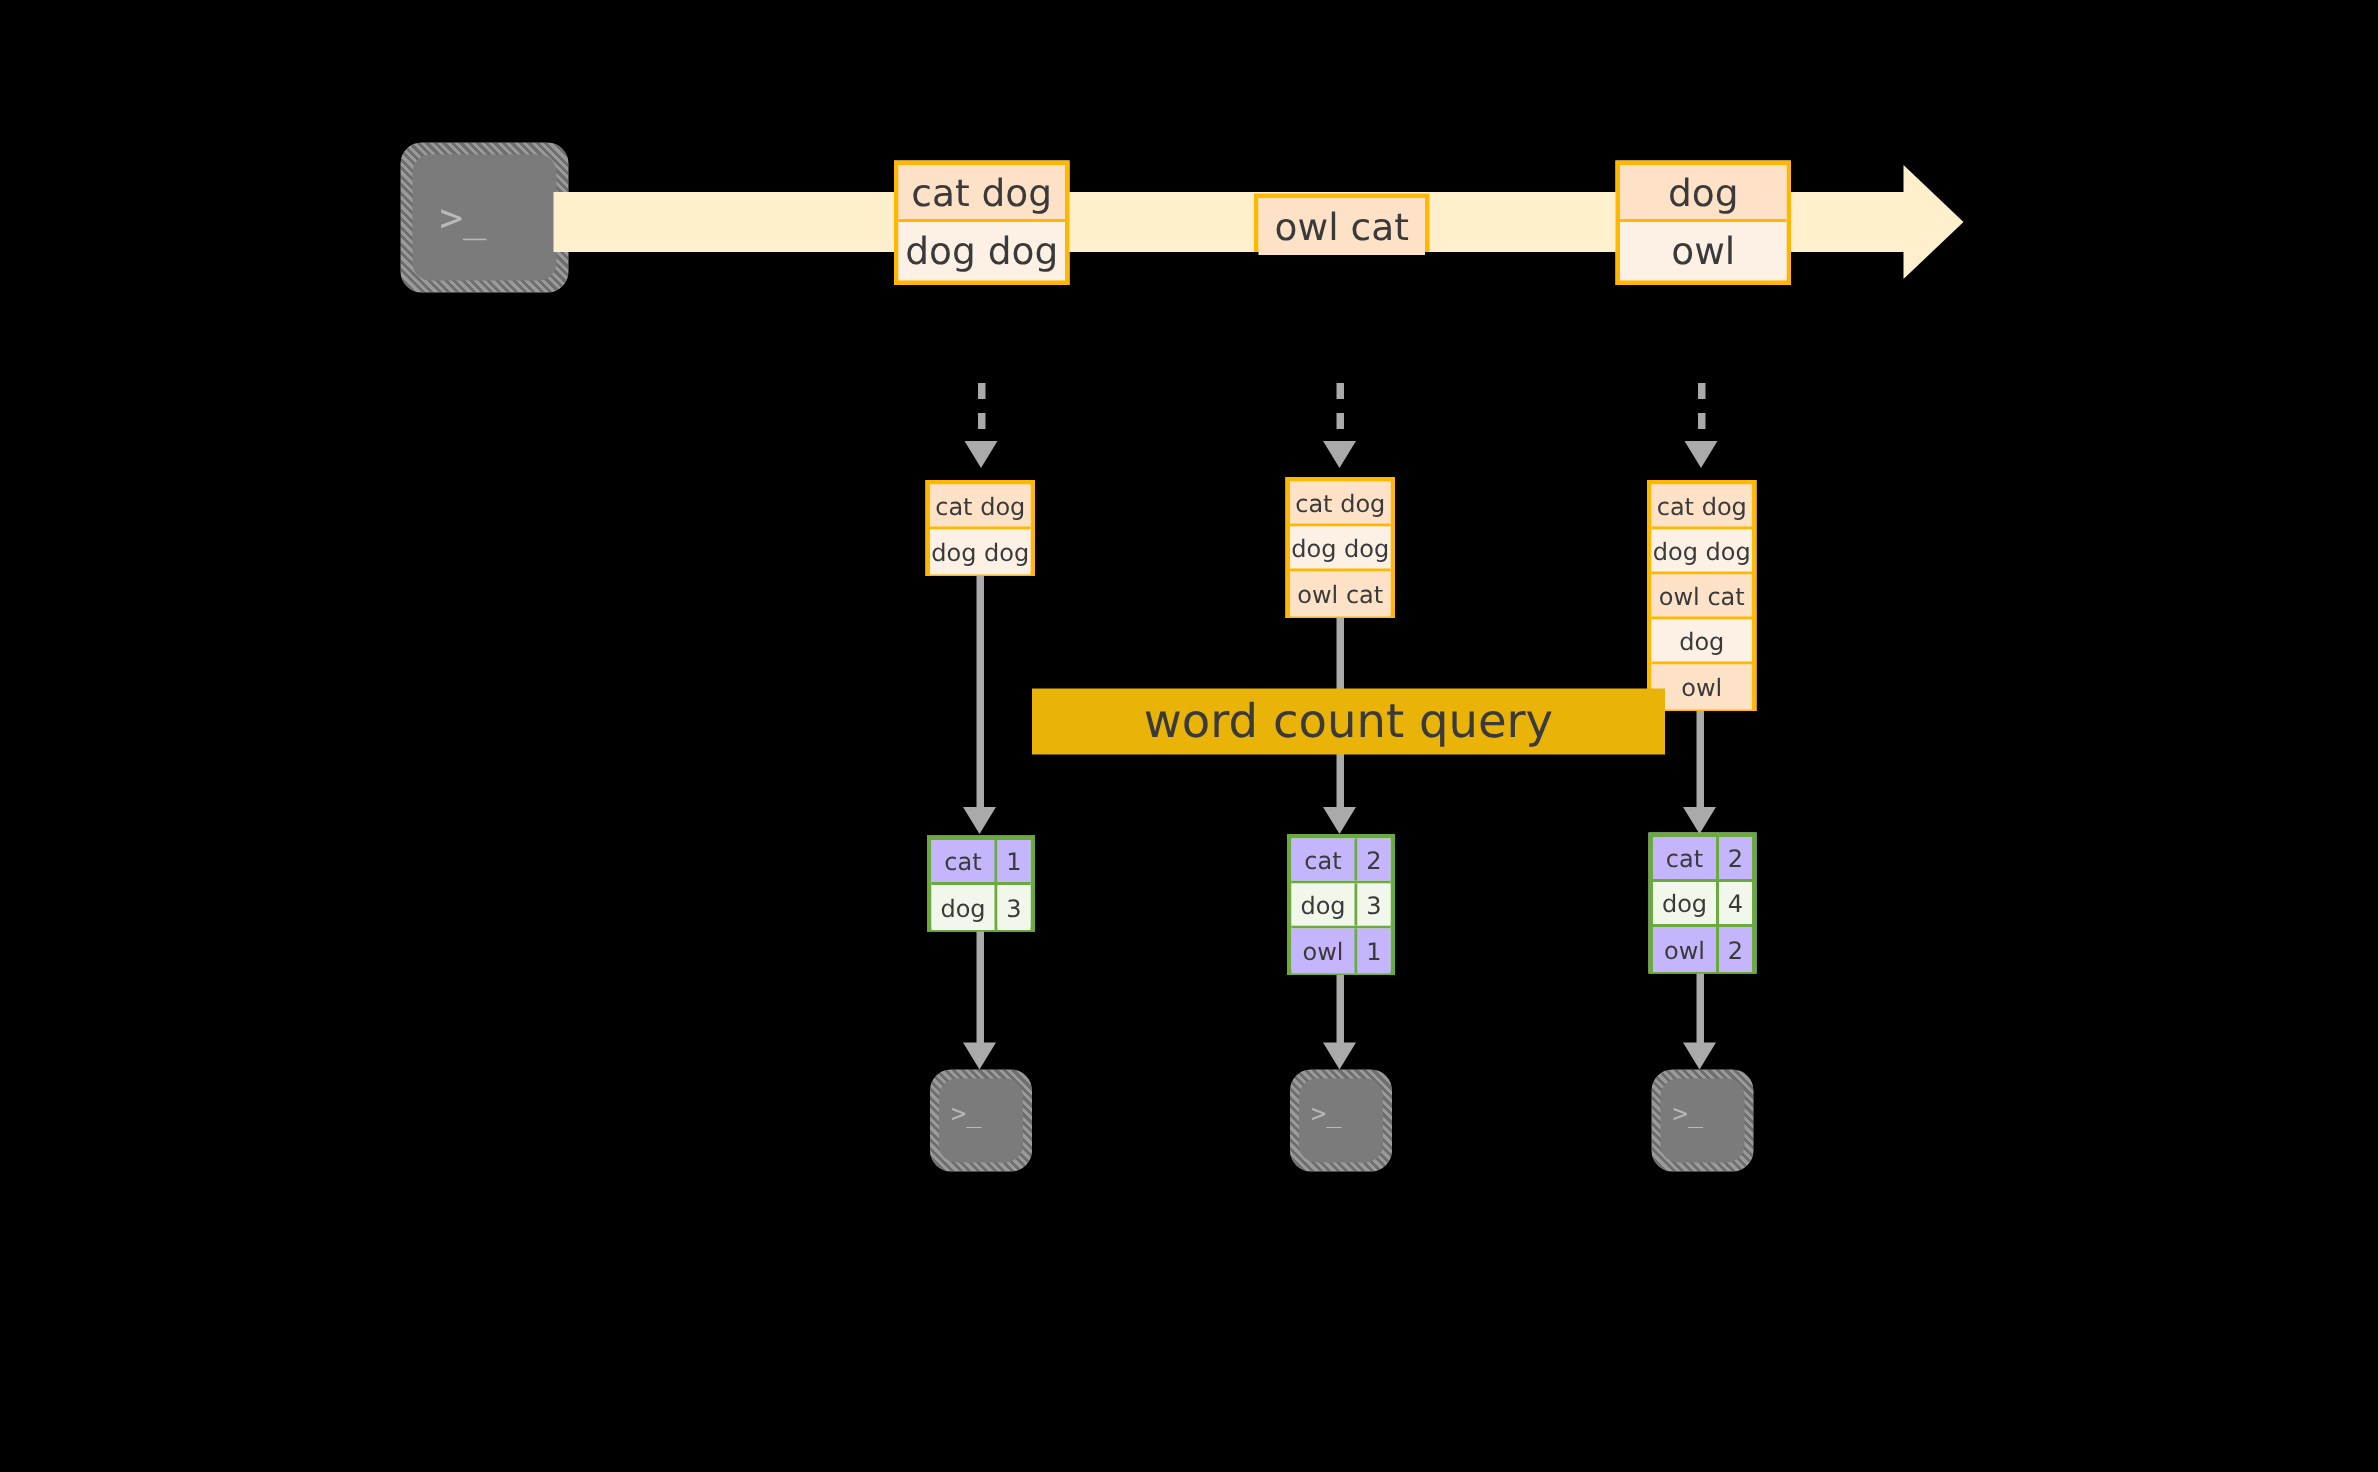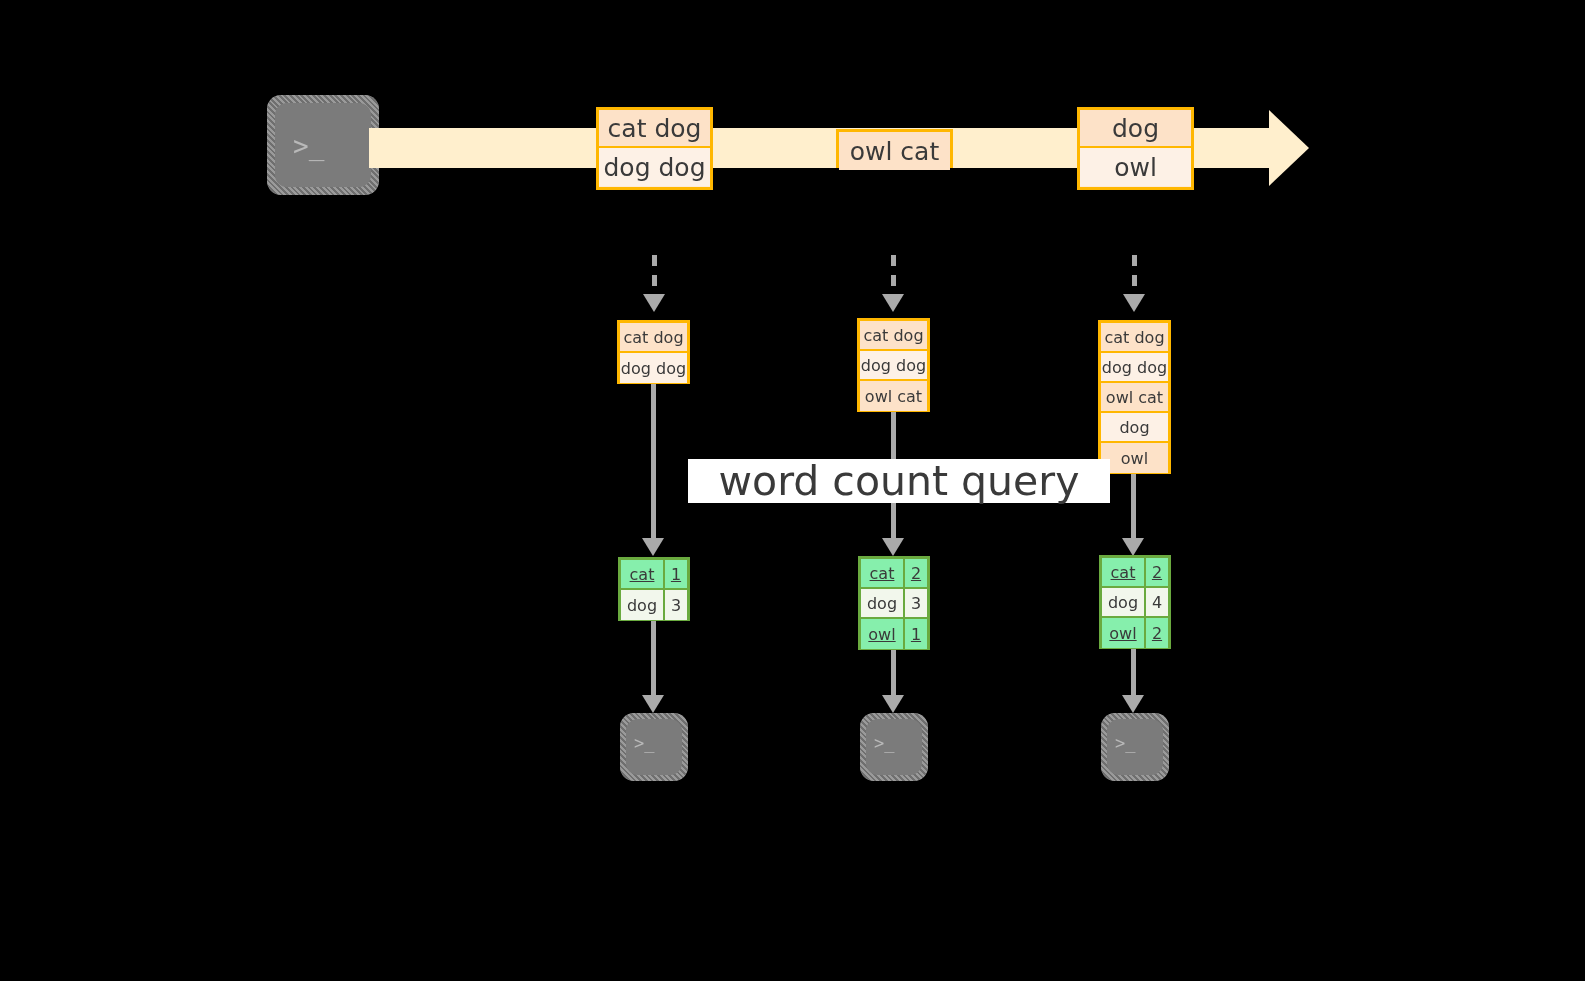--- a/index.html
+++ b/index.html
@@ -68,21 +68,21 @@
     background: #eaf3e0;
   }
   .kv-row {
     display: flex;
     height: 30px;
     border-bottom: 2px solid #6aaa3f;
     box-sizing: border-box;
   }
   .kv-row:last-child { border-bottom: none; }
   .kv-row.shade-a .kv-key,
-  .kv-row.shade-a .kv-val { background: #86efac; text-decoration: underline; }
+  .kv-row.shade-a .kv-val { background: #c4b5fd; }
   .kv-row.shade-b .kv-key,
   .kv-row.shade-b .kv-val { background: #f2f7ec; }
   .kv-key {
     box-sizing: border-box;
     display: flex;
     align-items: center;
     justify-content: center;
     font-size: 16px;
     border-right: 2px solid #6aaa3f;
   }
@@ -141,26 +141,26 @@
     position: absolute;
     width: 0; height: 0;
     border-left: 11px solid transparent;
     border-right: 11px solid transparent;
     border-top: 18px solid #aaaaaa;
   }
 
   
   .query-label {
     position: absolute;
-    background: #ffffff;
+    background: #eab308;
     color: #3a3a3a;
     display: flex;
     align-items: center;
     justify-content: center;
-    font-size: 41px;
+    font-size: 31px;
     white-space: nowrap;
   }
 </style>
 </head>
 <body>
 
 <div id="canvas">
 
   <div class="terminal" style="left:267px; top:95px; width:112px; height:100px;">
     <div class="hatch"></div>

